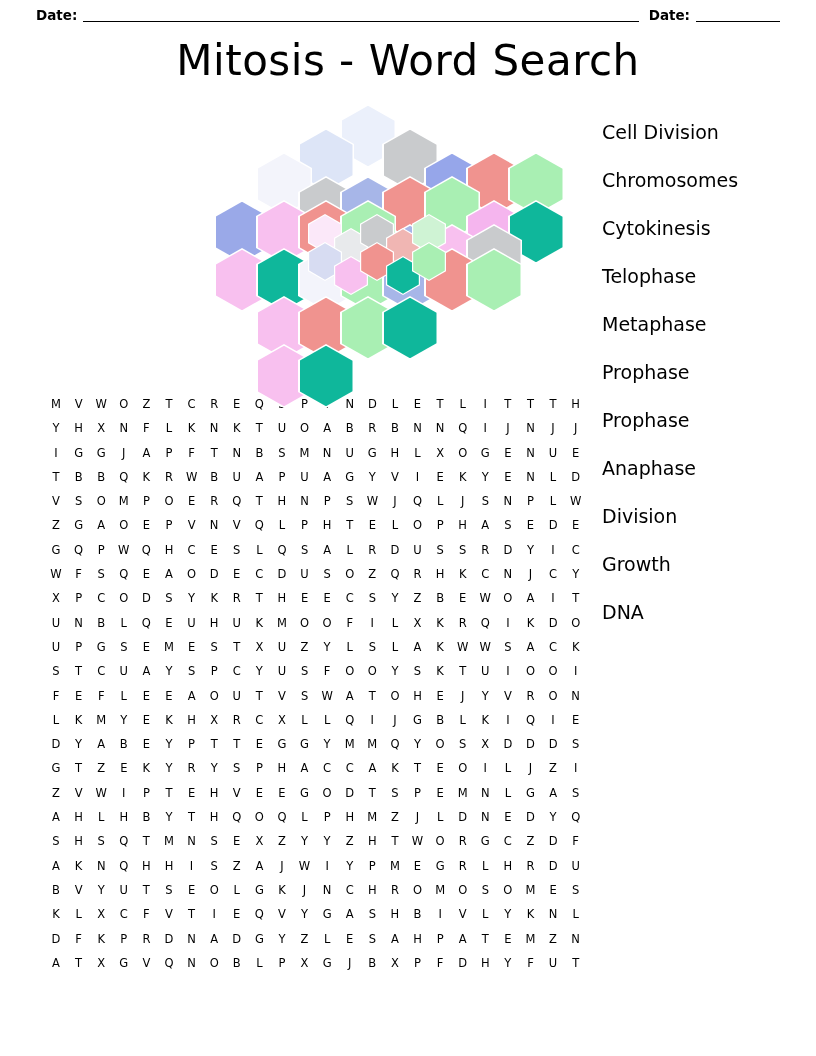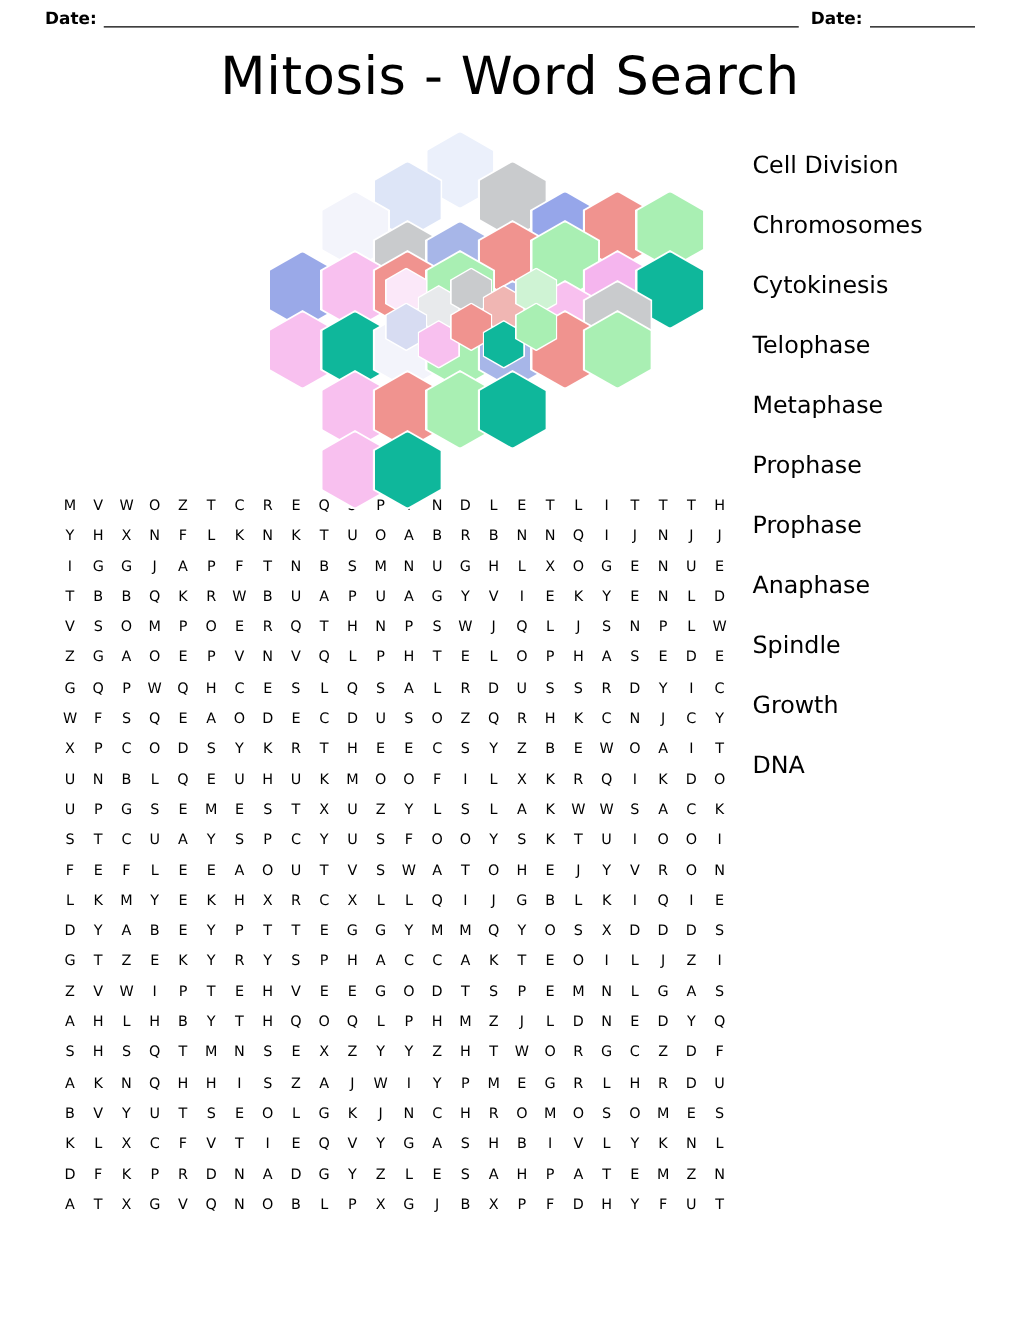--- a/index.html
+++ b/index.html
@@ -891,16 +891,16 @@
 
 <div class="words" id="words">
     <div class="word">Cell Division</div>
     <div class="word">Chromosomes</div>
     <div class="word">Cytokinesis</div>
     <div class="word">Telophase</div>
     <div class="word">Metaphase</div>
     <div class="word">Prophase</div>
     <div class="word">Prophase</div>
     <div class="word">Anaphase</div>
-    <div class="word">Spindle</div>
+    <div class="word">Division</div>
     <div class="word">Growth</div>
     <div class="word">DNA</div>
   </div>
 
 </body></html>

